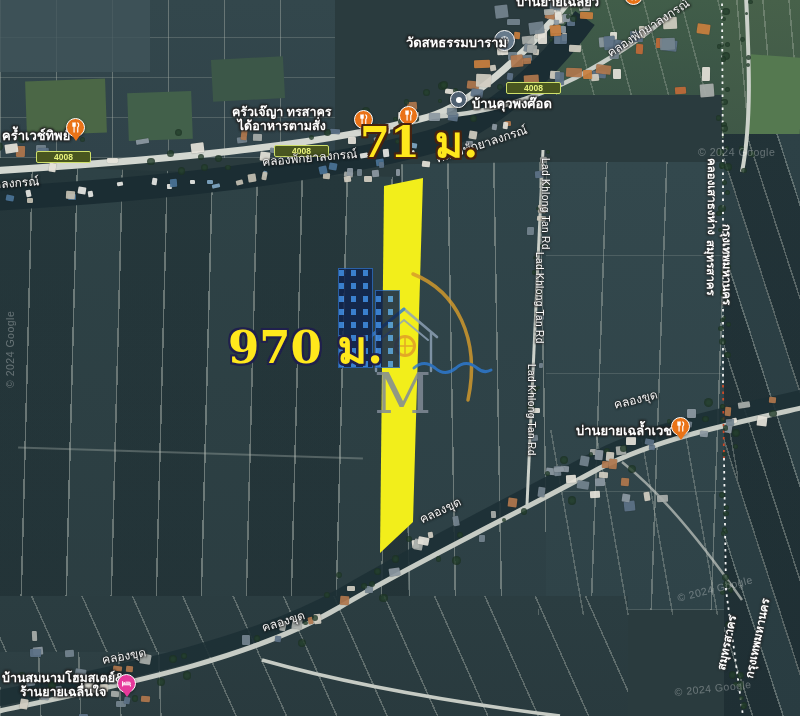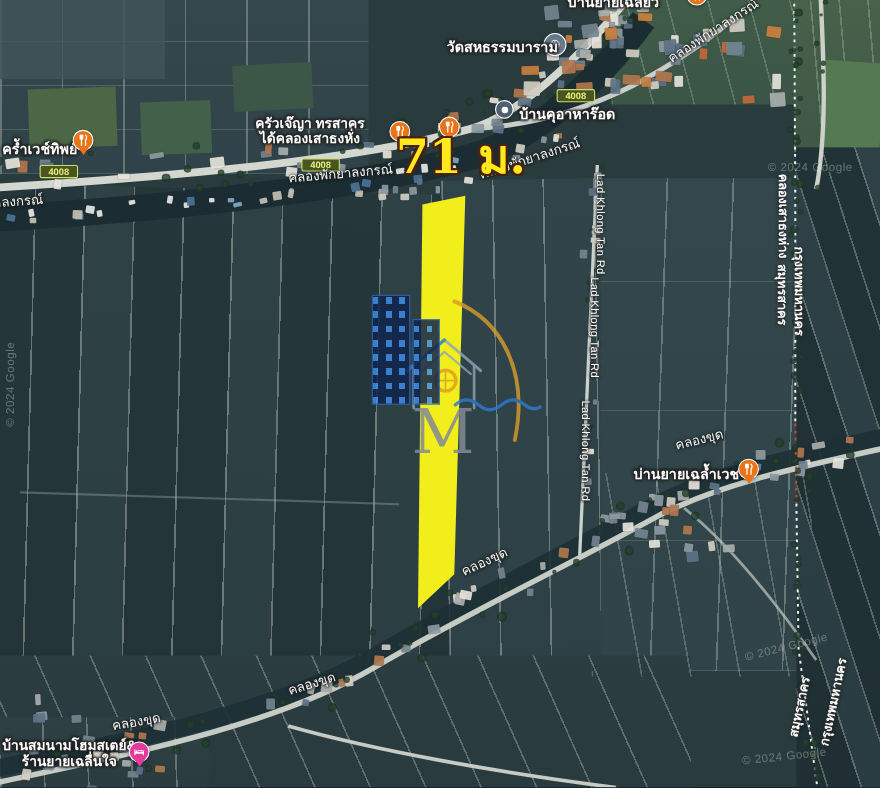--- a/index.html
+++ b/index.html
@@ -74,21 +74,21 @@
     text-shadow:0 0 2px #2a2a2a,0 0 3px #2a2a2a,1px 1px 2px #222,-1px -1px 2px #222,1px -1px 2px #222,-1px 1px 2px #222;}
   .plabel.two{line-height:13.5px;text-align:center;font-size:12.5px;}
   .canal{font-size:12px;font-weight:500;color:rgba(255,255,255,.95);transform-origin:0 50%;
     text-shadow:0 0 2px rgba(30,30,30,.9),0 0 3px rgba(30,30,30,.8),1px 1px 2px rgba(20,20,20,.8);}
   .roadlab{font-size:10px;font-weight:500;letter-spacing:.4px;color:#fff;transform-origin:0 0;transform:rotate(90deg);
     text-shadow:0 0 2px #333,0 0 3px #333,1px 1px 2px #222;}
   .prov{font-size:11.5px;font-weight:600;color:#fff;transform-origin:0 0;
     text-shadow:0 0 2px #333,0 0 3px #333,1px 1px 2px #222;}
   .attr{font-size:10.5px;color:rgba(255,255,255,.3);letter-spacing:.5px;transform-origin:0 0;}
   .badge{display:inline-block;background:#49561f;color:#e9f37c;border:1px solid #cfe06a;
-    border-radius:2px;font-size:8.5px;font-weight:bold;line-height:10px;padding:0 7px;}
+    border-radius:2px;font-size:8.5px;font-weight:bold;line-height:10px;padding:0 17px;}
   .dim{position:absolute;z-index:7;font-family:"DejaVu Serif",serif;font-weight:bold;color:#ffe81c;}
   .dim-85{left:360px;top:108px;font-size:43px;
     text-shadow:2px 0 0 #47230f,-2px 0 0 #47230f,0 2px 0 #47230f,0 -2px 0 #47230f,2px 2px 0 #47230f,-2px -2px 0 #47230f,2px -2px 0 #47230f,-2px 2px 0 #47230f;}
   .dim-970{left:228px;top:311px;font-size:45px;
     text-shadow:2px 0 0 #20204d,-2px 0 0 #20204d,0 2px 0 #20204d,0 -2px 0 #20204d,2px 2px 0 #20204d,-2px -2px 0 #20204d,2px -2px 0 #20204d,-2px 2px 0 #20204d;}
 
   
   .mk{position:absolute;z-index:6;border-radius:50%;border:1.5px solid #fff;
     box-shadow:0 1px 3px rgba(0,0,0,.45);display:flex;align-items:center;justify-content:center;}
   .mk svg{width:13px;height:13px;}
@@ -574,25 +574,25 @@
         <g stroke="#fff" fill="none" stroke-width="1.3">
           <circle cx="10" cy="10" r="6"></circle>
           <circle cx="10" cy="10" r="1.6" fill="#fff"></circle>
           <path d="M10 4v12 M4 10h12 M5.8 5.8l8.4 8.4 M14.2 5.8l-8.4 8.4"></path>
         </g>
       </svg>
   </div>
   <div class="lab plabel" style="left:406px;top:32px">วัดสหธรรมบาราม</div>
 
   <div class="mk mk-dot" style="left:450px;top:91px"></div>
-  <div class="lab plabel" style="left:472px;top:93px">บ้านคุอาหาร๊อด</div>
+  <div class="lab plabel" style="left:472px;top:93px">บ้านคุวพงศ๊อด</div>
 
   <div class="lab plabel two" style="left:232px;top:106px">
     <div>ครัวเจ๊ญา ทรสาคร</div>
-    <div>ได้คลองเสาธงหั่ง</div>
+    <div>ได้อาหารตามสั่ง</div>
   </div>
   <div class="mk mk-rest" style="left:354px;top:110px">
     <svg viewBox="0 0 20 20">
         <g stroke="#fff" stroke-width="1.8" fill="none" stroke-linecap="round">
           <path d="M6 3v5 M7.8 3v5 M9.5 3v5 M6 8h3.5 M7.8 8v9"></path>
           <path d="M13.5 3c2 1.5 2 5 0 6.5V17"></path>
         </g>
       </svg>
   </div>
   <div class="mk mk-rest" style="left:399px;top:106px">
@@ -636,13 +636,14 @@
         </g>
       </svg>
   </div>
 
   <div class="lab attr" style="left:698px;top:146px">© 2024 Google</div>
   <div class="lab attr" style="left:676px;top:592px;transform:rotate(-14deg)">© 2024 Google</div>
   <div class="lab attr" style="left:674px;top:686px;transform:rotate(-6deg)">© 2024 Google</div>
   <div class="lab attr" style="left:4px;top:388px;transform:rotate(-90deg)">© 2024 Google</div>
 
   <div class="dim dim-85">71 ม.</div>
+  <div class="dim dim-970">970 ม.</div>
 </div>
 
 </body></html>

